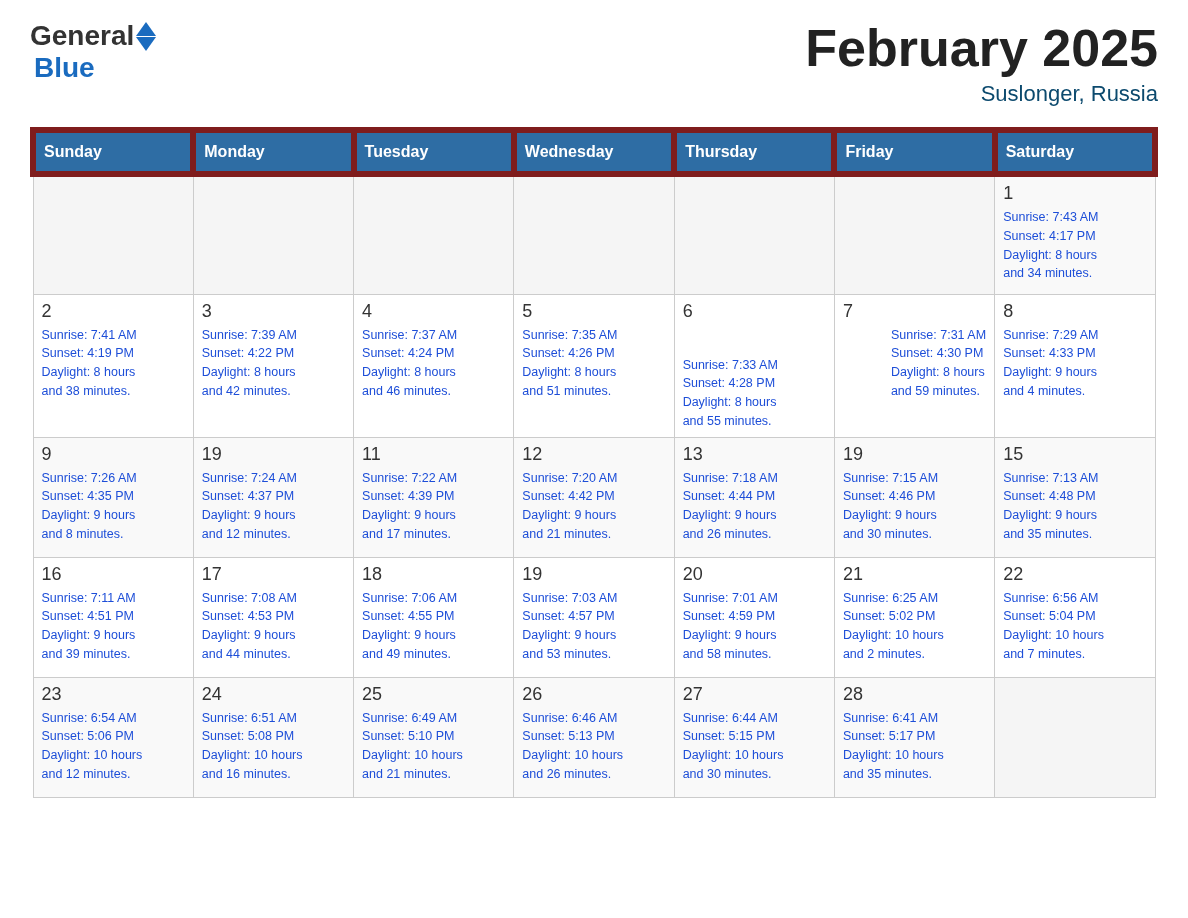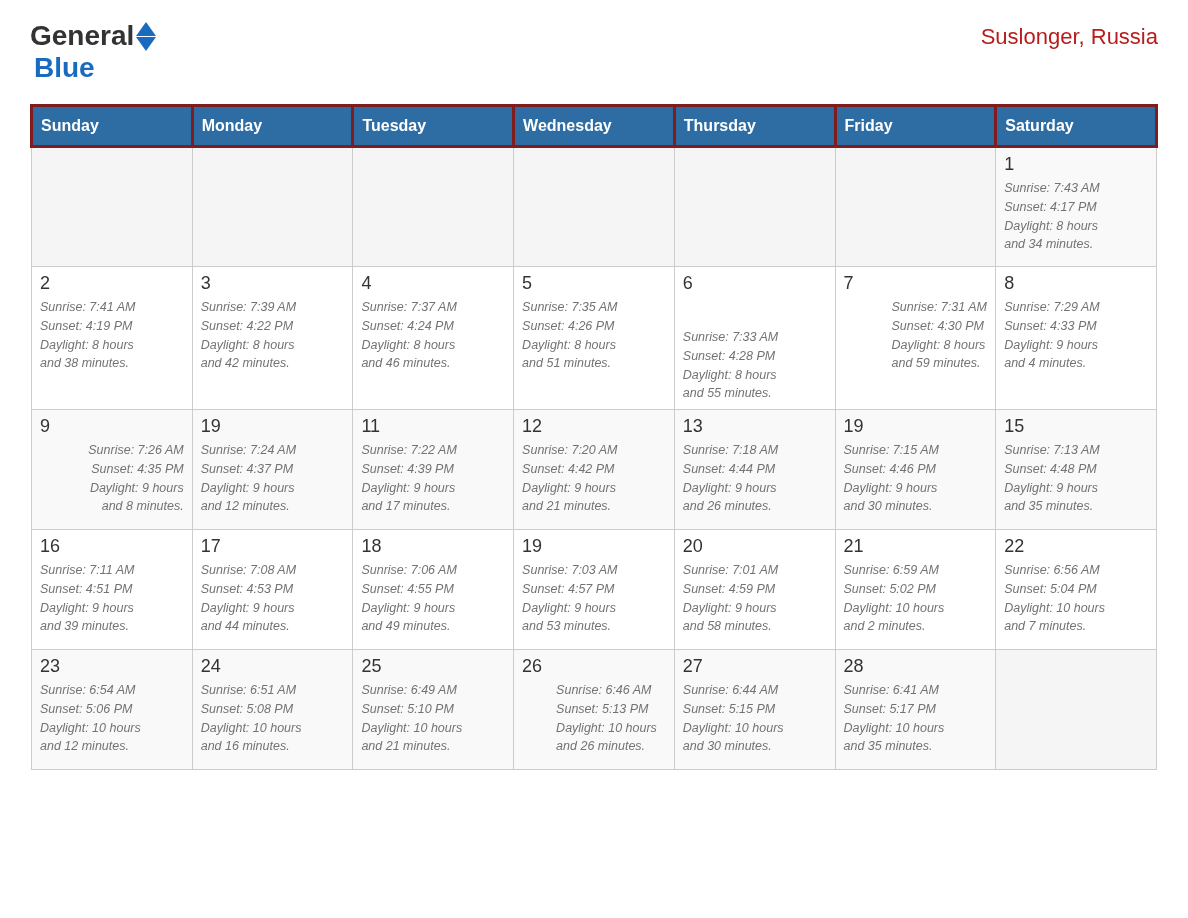--- a/index.html
+++ b/index.html
@@ -33,35 +33,35 @@
       text-align: right;
     }
     .month-title {
       font-size: 52px;
       font-weight: bold;
       color: #222;
       line-height: 1.1;
     }
     .location {
       font-size: 22px;
-      color: #b91c1c;
+      color: #0c4a6e;
       margin-top: 4px;
     }
     .calendar {
       width: 100%;
       border-collapse: collapse;
     }
     .calendar th {
       background-color: #2e6da4;
       color: #fff;
       padding: 10px 8px;
       font-size: 16px;
       font-weight: bold;
       text-align: left;
-      border: 3px solid #7f1d1d;
+      border: 6px solid #7f1d1d;
     }
     .calendar td {
       vertical-align: top;
       padding: 6px 8px;
       border: 1px solid #ccc;
       width: 14.28%;
       min-height: 100px;
       font-size: 13px;
       color: #333;
       background: #fff;
@@ -75,22 +75,21 @@
     .day-number {
       font-size: 18px;
       font-weight: normal;
       color: #333;
       display: block;
       margin-bottom: 4px;
     }
     .day-info {
       font-size: 12.5px;
       line-height: 1.5;
-      color: #737373;
-      font-style: italic;
+      color: #1d4ed8;
     }
     .empty-cell {
       background: #f5f5f5 !important;
     }
     .calendar tbody tr td {
       height: 120px;
     }
   </style>
 </head>
 <body>
@@ -104,20 +103,21 @@
           <div style="width:0; height:0; border-left:10px solid transparent; border-right:10px solid transparent; border-bottom:14px solid #1a6bbf; margin-bottom:1px;"></div>
           <div style="width:0; height:0; border-left:10px solid transparent; border-right:10px solid transparent; border-top:14px solid #1a6bbf;"></div>
         </div>
       </div>
       <div style="margin-left: 4px;">
         <span class="logo-text-blue">Blue</span>
       </div>
     </div>
   </div>
   <div class="title-block">
+    <div class="month-title">February 2025</div>
     <div class="location">Suslonger, Russia</div>
   </div>
 </div>
 
 <table class="calendar">
   <thead>
     <tr>
     <th>Sunday</th>
         <th>Monday</th>
         <th>Tuesday</th>
@@ -190,21 +190,21 @@
           <span class="day-number">8</span>
           <div class="day-info" style="white-space: pre-line;">Sunrise: 7:29 AM
 Sunset: 4:33 PM
 Daylight: 9 hours
 and 4 minutes.</div>
         </td>
       </tr>
       <tr>
         <td>
           <span class="day-number">9</span>
-          <div class="day-info" style="white-space: pre-line; text-align: right;">Sunrise: 7:26 AM
+          <div class="day-info" style="white-space: pre-line;">Sunrise: 7:26 AM
 Sunset: 4:35 PM
 Daylight: 9 hours
 and 8 minutes.</div>
         </td>
         <td>
           <span class="day-number">19</span>
           <div class="day-info" style="white-space: pre-line;">Sunrise: 7:24 AM
 Sunset: 4:37 PM
 Daylight: 9 hours
 and 12 minutes.</div>
@@ -276,21 +276,21 @@
         </td>
         <td>
           <span class="day-number">20</span>
           <div class="day-info" style="white-space: pre-line;">Sunrise: 7:01 AM
 Sunset: 4:59 PM
 Daylight: 9 hours
 and 58 minutes.</div>
         </td>
         <td>
           <span class="day-number">21</span>
-          <div class="day-info" style="white-space: pre-line;">Sunrise: 6:59 AM
+          <div class="day-info" style="white-space: pre-line;">Sunrise: 6:25 AM
 Sunset: 5:02 PM
 Daylight: 10 hours
 and 2 minutes.</div>
         </td>
         <td>
           <span class="day-number">22</span>
           <div class="day-info" style="white-space: pre-line;">Sunrise: 6:56 AM
 Sunset: 5:04 PM
 Daylight: 10 hours
 and 7 minutes.</div>
@@ -313,21 +313,21 @@
         </td>
         <td>
           <span class="day-number">25</span>
           <div class="day-info" style="white-space: pre-line;">Sunrise: 6:49 AM
 Sunset: 5:10 PM
 Daylight: 10 hours
 and 21 minutes.</div>
         </td>
         <td>
           <span class="day-number">26</span>
-          <div class="day-info" style="white-space: pre-line; margin-left: 34px;">Sunrise: 6:46 AM
+          <div class="day-info" style="white-space: pre-line;">Sunrise: 6:46 AM
 Sunset: 5:13 PM
 Daylight: 10 hours
 and 26 minutes.</div>
         </td>
         <td>
           <span class="day-number">27</span>
           <div class="day-info" style="white-space: pre-line;">Sunrise: 6:44 AM
 Sunset: 5:15 PM
 Daylight: 10 hours
 and 30 minutes.</div>

